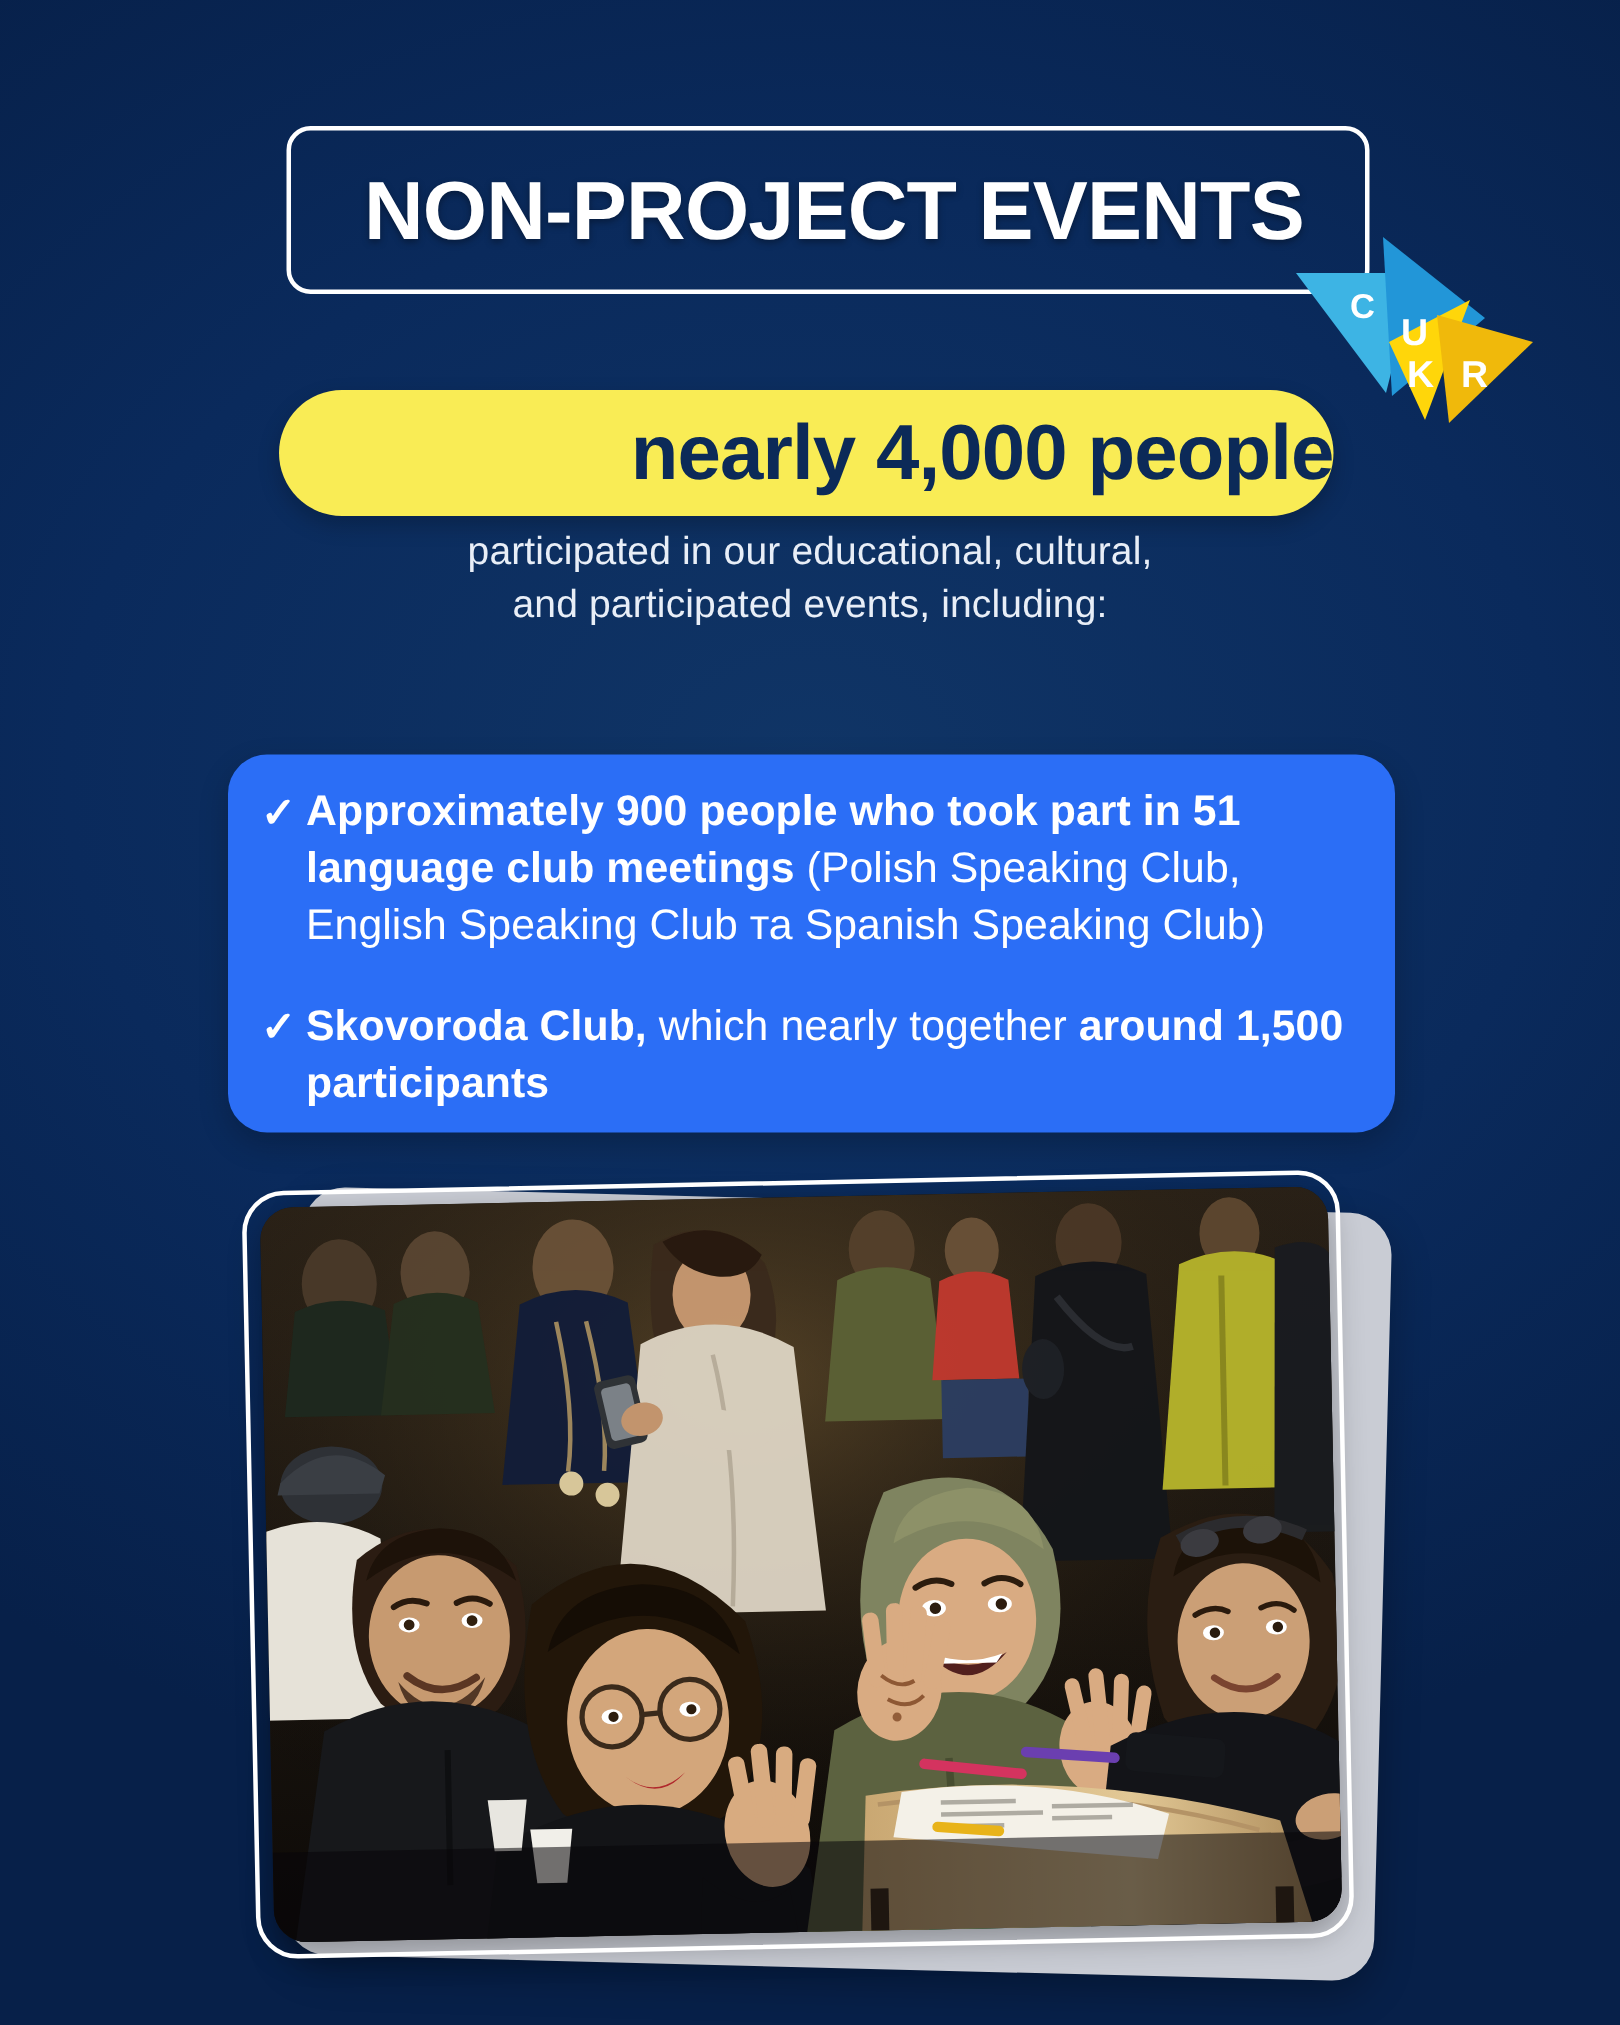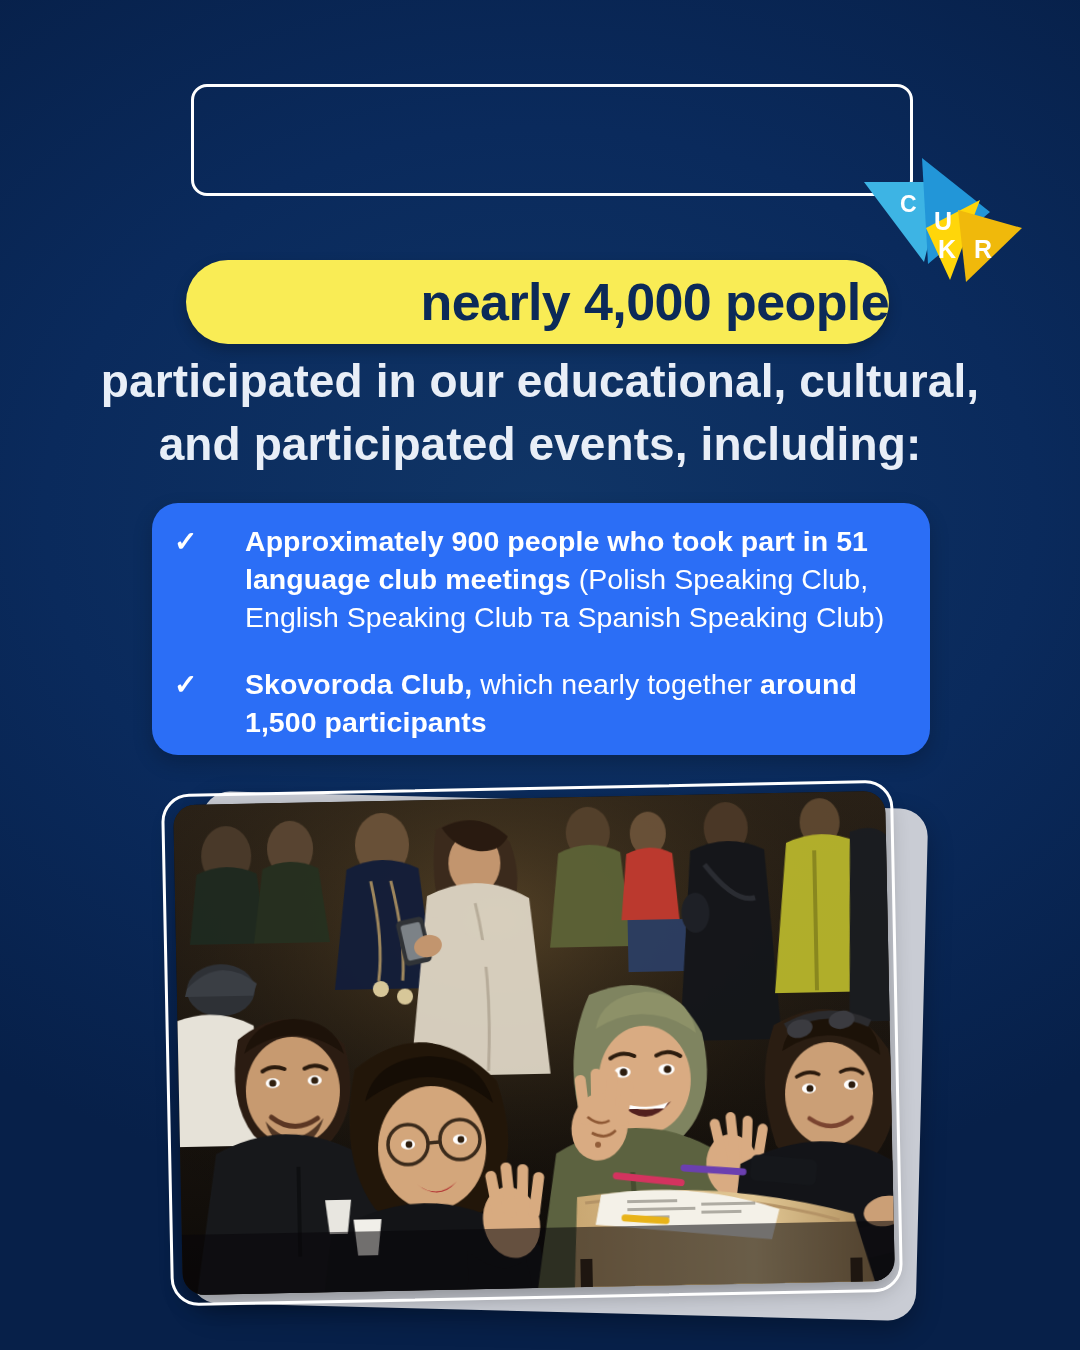--- a/index.html
+++ b/index.html
@@ -81,22 +81,22 @@
   }
 
   
   .subtitle {
     position: absolute;
     left: 90px;
     top: 350px;
     width: 900px;
     text-align: center;
     color: #e8eef7;
-    font-size: 46px;
-    font-weight: 700;
+    font-size: 26px;
+    font-weight: 400;
     line-height: 1.36;
     letter-spacing: 0.1px;
   }
   .subtitle span { display: block; }
 
   
   .card {
     position: absolute;
     left: 152px;
     top: 503px;
@@ -119,21 +119,21 @@
   .bullet + .bullet { margin-top: 29px; }
   .check {
     flex: 0 0 auto;
     width: 30px;
     font-size: 28px;
     font-weight: 700;
     line-height: 1.33;
     color: #ffffff;
     text-align: left;
   }
-  .btext { flex: 1 1 auto; font-weight: 400; margin-left: 41px; }
+  .btext { flex: 1 1 auto; font-weight: 400; }
   .btext b { font-weight: 700; }
 
   
   .photo-stack {
     position: absolute;
     left: 0;
     top: 0;
     width: 1080px;
     height: 1350px;
     pointer-events: none;
@@ -175,20 +175,21 @@
     box-shadow: 0 8px 22px rgba(0,0,0,.3);
   }
   .photo-clip svg { display: block; width: 100%; height: 100%; }
 </style>
 </head>
 <body>
 
 <div id="poster">
 
   <div class="title-frame"></div>
+  <div class="title-text">NON-PROJECT EVENTS</div>
 
   <div class="logo">
     <svg viewBox="0 0 160 140" width="160" height="140" aria-hidden="true">
 
       <polygon points="2,32 82,32 62,112" fill="#3db4e4"></polygon>
 
       <polygon points="60,8 128,62 66,114" fill="#2296d8"></polygon>
 
       <polygon points="118,50 88,130 64,78" fill="#ffd60a"></polygon>
 

